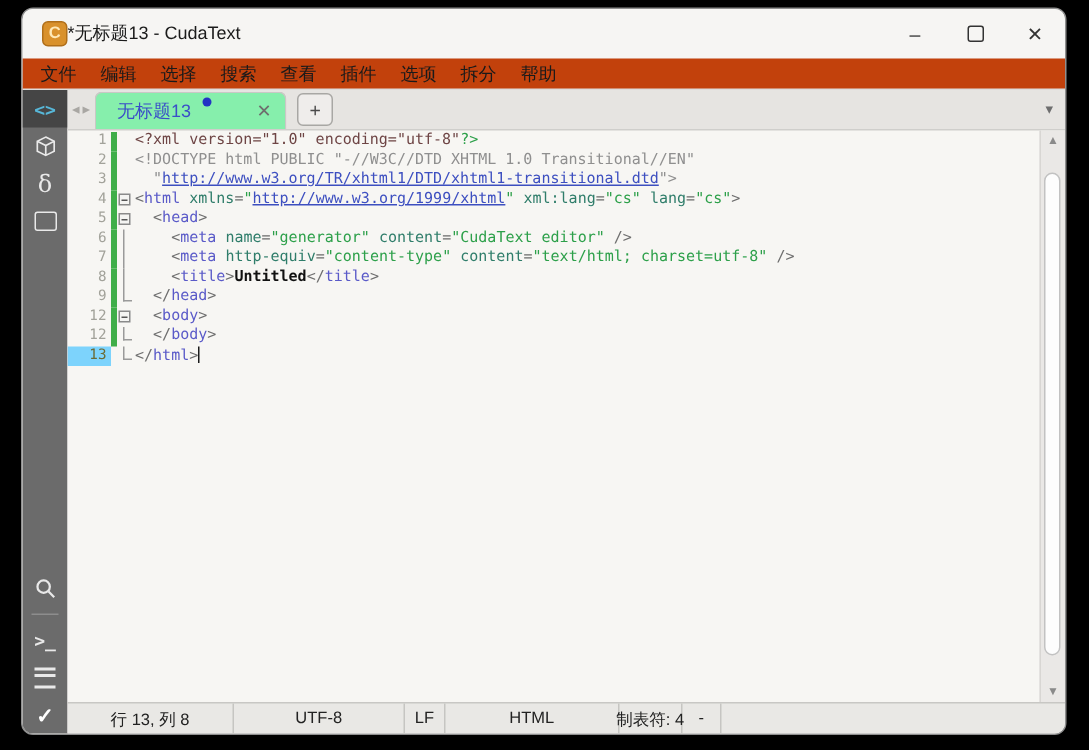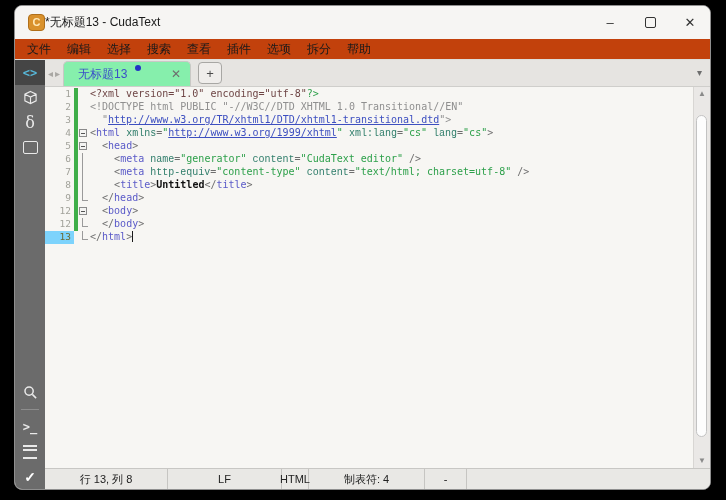--- a/index.html
+++ b/index.html
@@ -59,34 +59,34 @@
     background:#f4f4f2;box-sizing:border-box;}
   .fold .fbox:after{content:"";position:absolute;left:1px;top:2.5px;width:4px;height:1px;background:#555;}
   .fold .fline{position:absolute;left:4px;top:0;width:1px;height:13px;background:#9a9a9a;}
   .fold .fend{position:absolute;left:4px;top:0;width:5px;height:8px;border-left:1px solid #9a9a9a;
     border-bottom:1px solid #9a9a9a;}
   .code{flex:1 1 auto;position:relative;}
   .code .iguide{position:absolute;left:12px;top:1px;width:1px;height:11px;background:#bdbdb6;}
   .caret{display:inline-block;width:1px;height:11px;background:#1a1a1a;vertical-align:-2px;}
   .pi{color:#6e4545;} .pig{color:#2da04a;} .cm{color:#8f8f8f;}
   .url{color:#3d4fc0;text-decoration:underline;}
-  .tag{color:#5a5ac8;} .br{color:#6e6e6e;} .attr{color:#2f7d6a;font-family:Liberation Mono, monospace;}
+  .tag{color:#5a5ac8;} .br{color:#6e6e6e;} .attr{color:#2f7d6a;}
   .str{color:#2da04a;} .txt{color:#111;font-weight:bold;} .pl{color:#333;}
   
   .vscroll{width:16px;background:#eae8e6;border-left:1px solid #d8d6d3;position:relative;flex:0 0 auto;}
   .sarrow{position:absolute;left:0;width:16px;text-align:center;color:#8a8a8a;font-size:8px;line-height:14px;}
   .sarrow.up{top:0;} .sarrow.down{bottom:0;}
   .sthumb{position:absolute;left:2px;top:28px;width:11px;height:322px;background:#fdfdfd;
     border:1px solid #c2c2c2;border-radius:6px;box-sizing:border-box;}
   
   .statusbar{height:20px;background:#e9e8e5;border-top:1px solid #c8c7c4;display:flex;
     align-items:stretch;flex:0 0 auto;font-size:11px;color:#222;}
   .sb-cell{display:flex;align-items:center;justify-content:center;border-right:1px solid #c6c5c2;
     white-space:nowrap;box-sizing:border-box;}
-  .sb-cell:nth-child(1){width:123px;} .sb-cell:nth-child(2){width:114px;}
+  .sb-cell:nth-child(1){width:111px;} .sb-cell:nth-child(2){width:114px;}
   .sb-cell:nth-child(3){width:27px;}  .sb-cell:nth-child(4){width:116px;}
   .sb-cell:nth-child(5){width:42px;}  .sb-cell:nth-child(6){width:26px;}
 </style>
 </head>
 <body>
 
 <div class="window">
 
   <div class="titlebar">
     <div class="appicon">C</div>
@@ -184,20 +184,21 @@
           </div>
         <div class="vscroll">
           <div class="sarrow up">▲</div>
           <div class="sthumb"></div>
           <div class="sarrow down">▼</div>
         </div>
       </div>
 
       <div class="statusbar" id="statusbar">
           <div class="sb-cell">行 13, 列 8</div>
+          <div class="sb-cell">UTF-8</div>
           <div class="sb-cell">LF</div>
           <div class="sb-cell">HTML</div>
           <div class="sb-cell">制表符: 4</div>
           <div class="sb-cell">-</div>
         </div>
     </div>
   </div>
 </div>
 
 </body></html>

